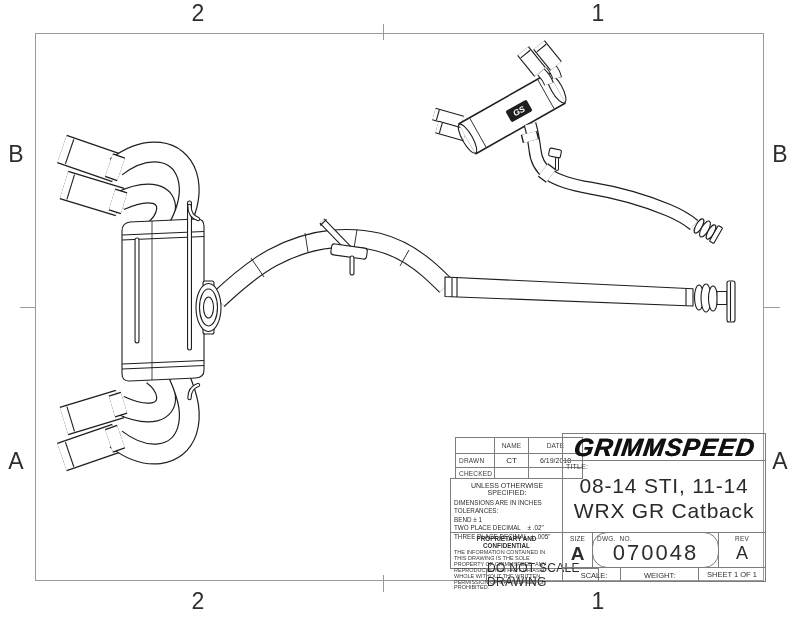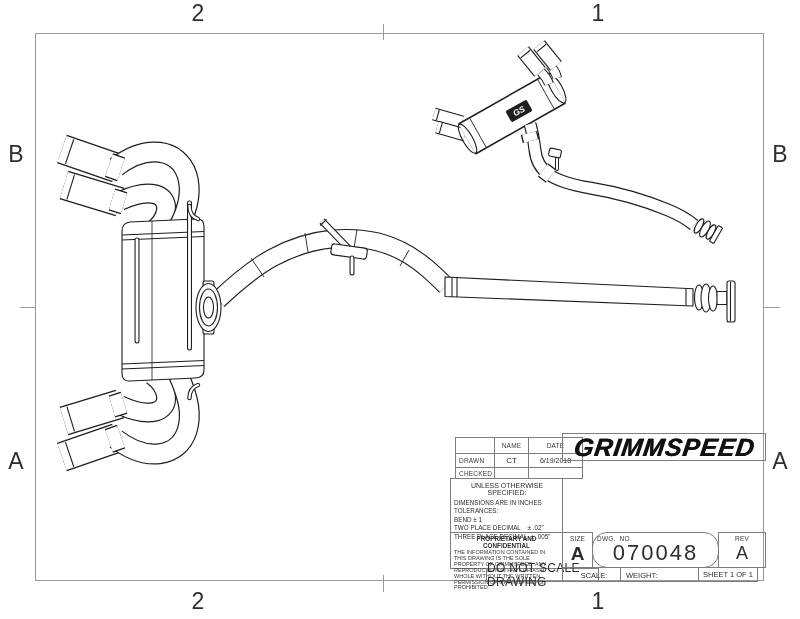--- a/index.html
+++ b/index.html
@@ -35,22 +35,22 @@
   .title-lbl{font-size:7px;margin:2px 0 0 3px;}
   .title-line{font-size:21px;letter-spacing:.8px;line-height:25px;text-align:center;color:#2a2a2a;}
   .cell-size{left:562px;top:532px;width:31px;height:36px;text-align:center;}
   .cell-dwg{left:592px;top:532px;width:127px;height:36px;border-radius:15px;}
   .cell-rev{left:718px;top:532px;width:48px;height:36px;text-align:center;}
   .size-val{font-size:19px;font-weight:700;margin-top:1px;}
   .dwg-lbl{white-space:pre;margin:2px 0 0 4px;}
   .dwg-val{font-size:22px;letter-spacing:2px;text-align:center;margin-top:-2px;}
   .rev-val{font-size:18px;margin-top:1px;}
   .cell-scale{left:562px;top:567px;width:59px;height:15px;text-align:center;}
-  .cell-weight{left:620px;top:567px;width:79px;height:15px;}
-  .cell-sheet{left:698px;top:567px;width:60px;height:15px;display:flex;align-items:center;justify-content:center;}
+  .cell-weight{left:620px;top:567px;width:79px;height:15px;padding-left:18px;}
+  .cell-sheet{left:698px;top:567px;width:68px;height:15px;display:flex;align-items:center;justify-content:center;}
   .brow-lbl{font-size:7.5px;margin:3px 0 0 5px;}
   .sheet-lbl{font-size:7.5px;}
 </style>
 </head>
 <body>
 
 <div class="page">
 
   <div class="frame"></div>
   <div class="tick" style="left:383px;top:24px;width:1px;height:16px;"></div>
@@ -248,20 +248,25 @@
     <div class="prop-head">PROPRIETARY AND CONFIDENTIAL</div>
     <div class="prop-body">THE INFORMATION CONTAINED IN THIS DRAWING IS THE SOLE PROPERTY OF GRIMMSPEED.  ANY REPRODUCTION IN PART OR AS A WHOLE WITHOUT THE WRITTEN PERMISSION OF GRIMMSPEED IS PROHIBITED.</div>
   </div>
 
   <div class="tb tb-dns">DO NOT SCALE DRAWING</div>
 
   <div class="tb tb-logo">
     <span class="brand">GRIMMSPEED</span>
   </div>
 
+  <div class="tb tb-title">
+    <div class="title-lbl lbl">TITLE:</div>
+    <div class="title-line" style="margin-top:3px;">08-14 STI, 11-14</div>
+    <div class="title-line">WRX GR Catback</div>
+  </div>
 
   <div class="tb cell-size">
     <div class="lbl" style="margin-top:2px;">SIZE</div>
     <div class="size-val">A</div>
   </div>
 
   <div class="tb cell-dwg">
     <div class="lbl dwg-lbl">DWG.  NO.</div>
     <div class="dwg-val">070048</div>
   </div>

